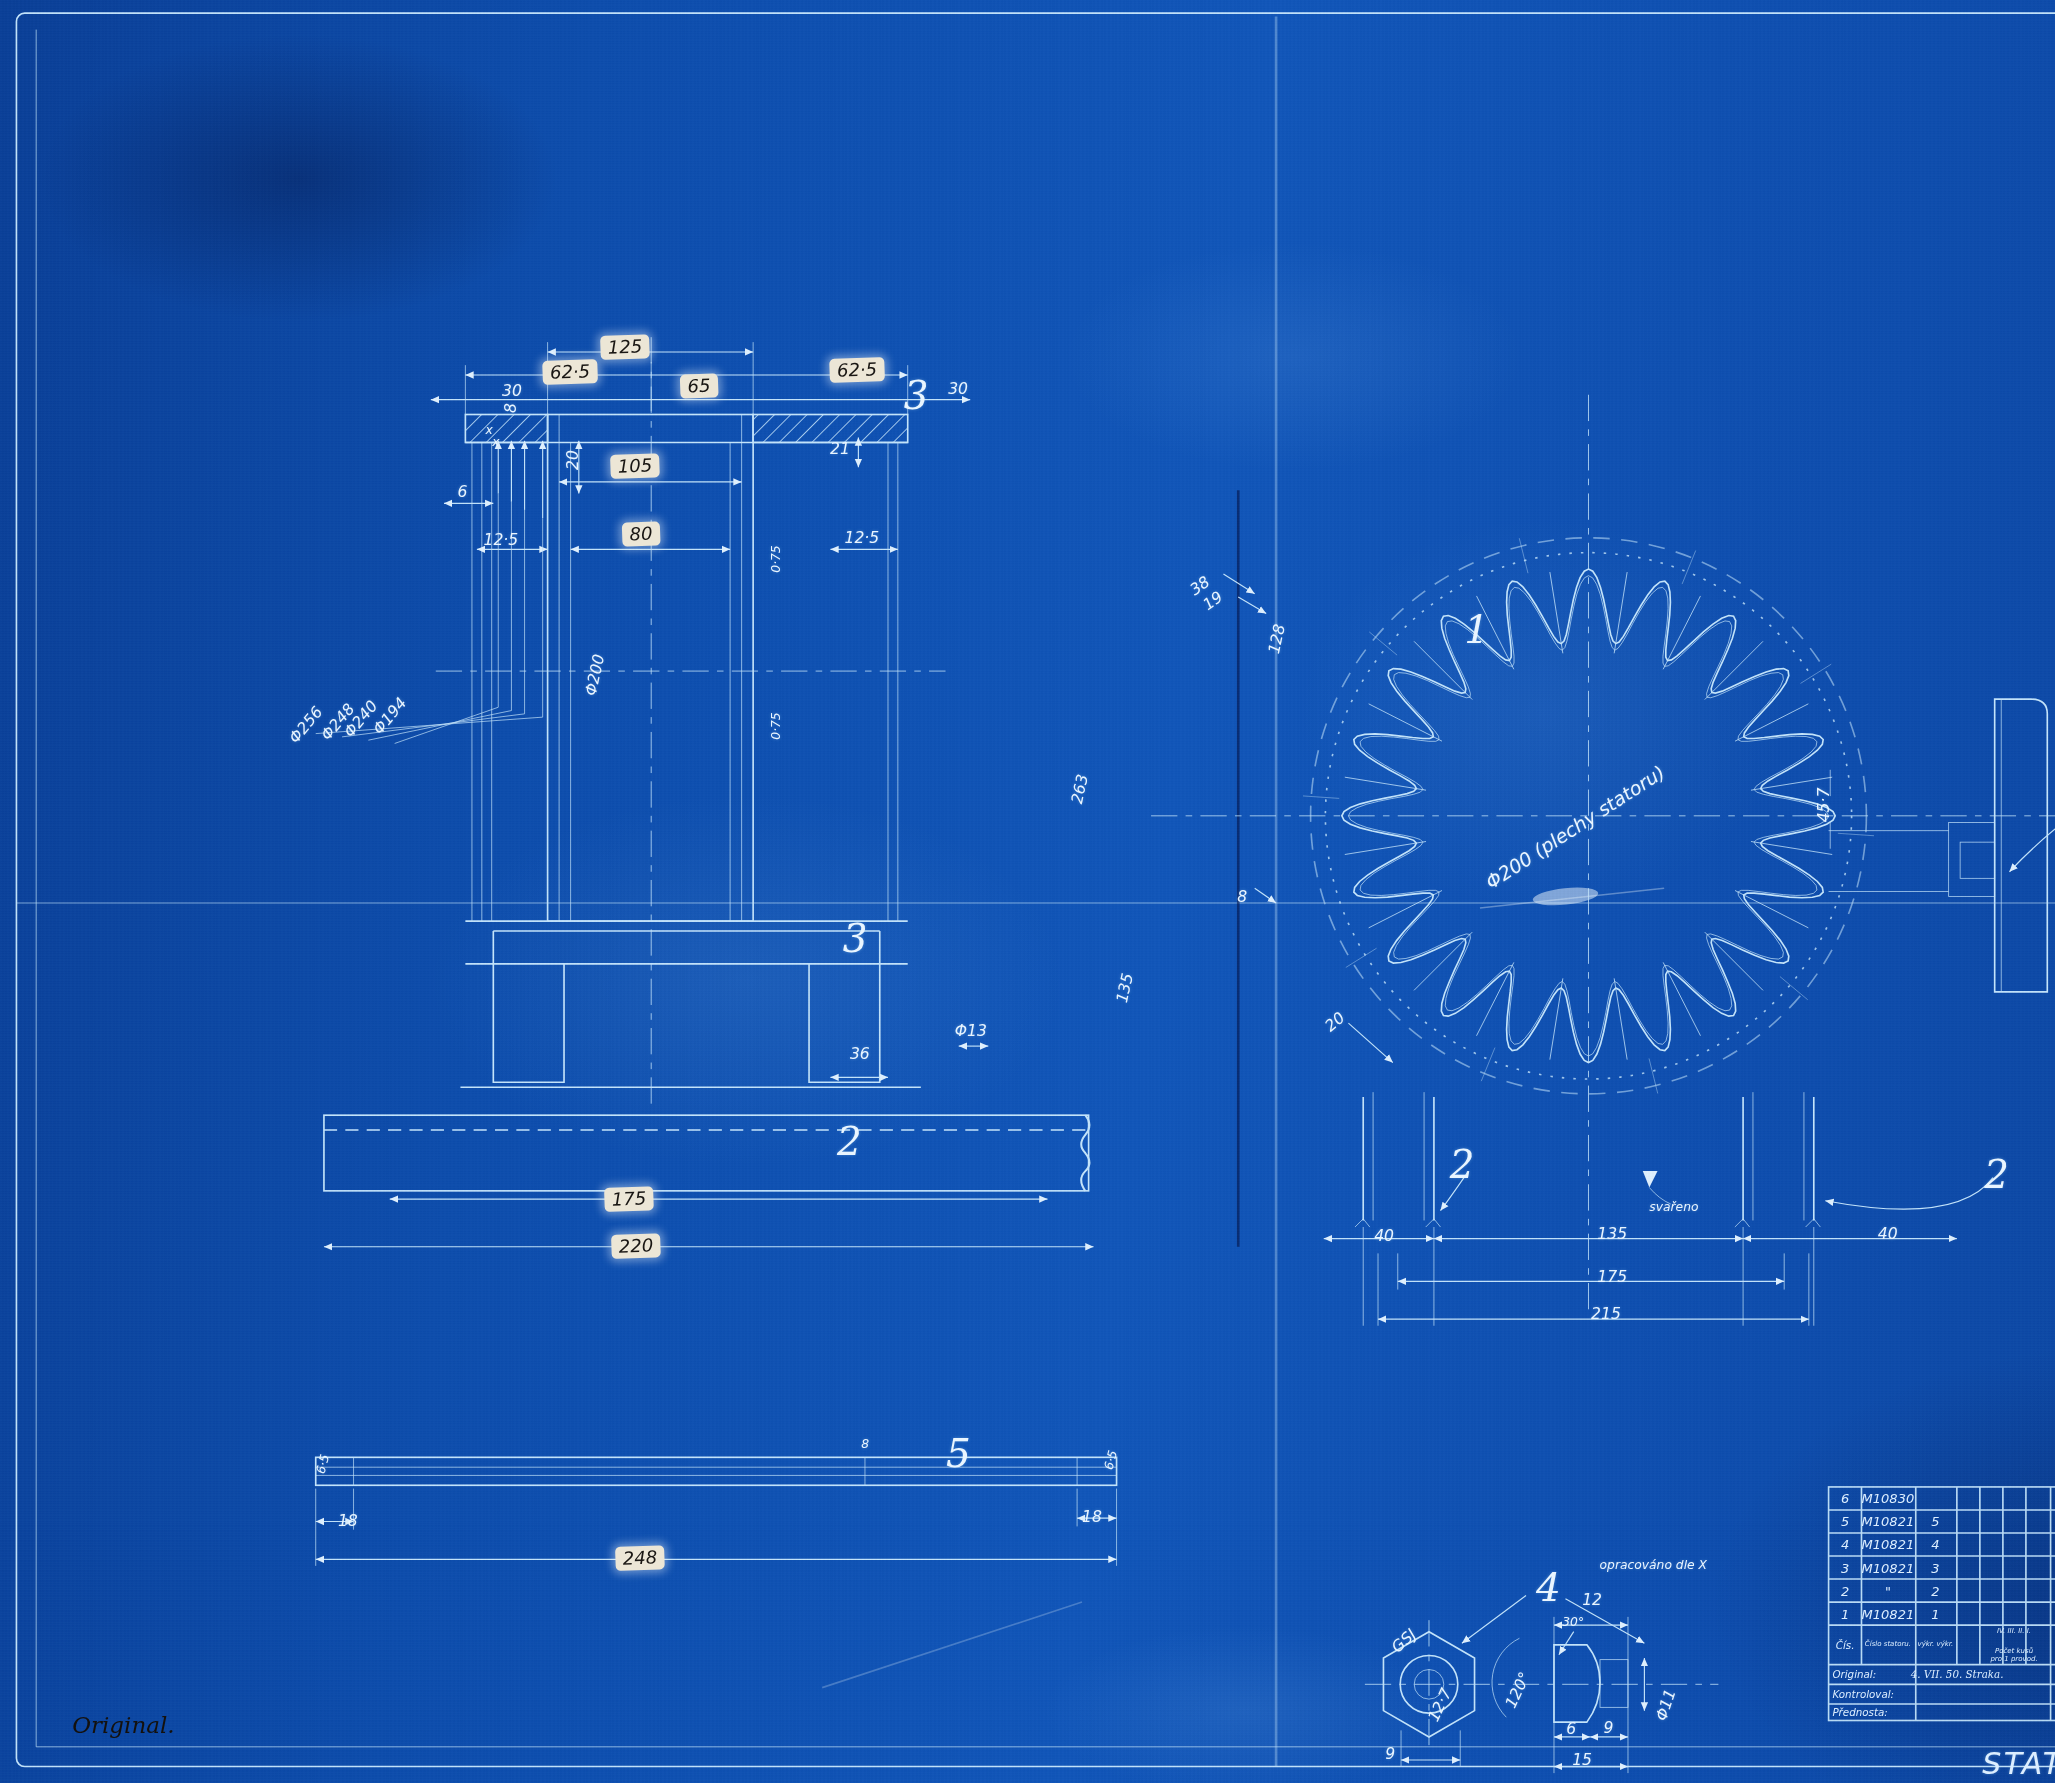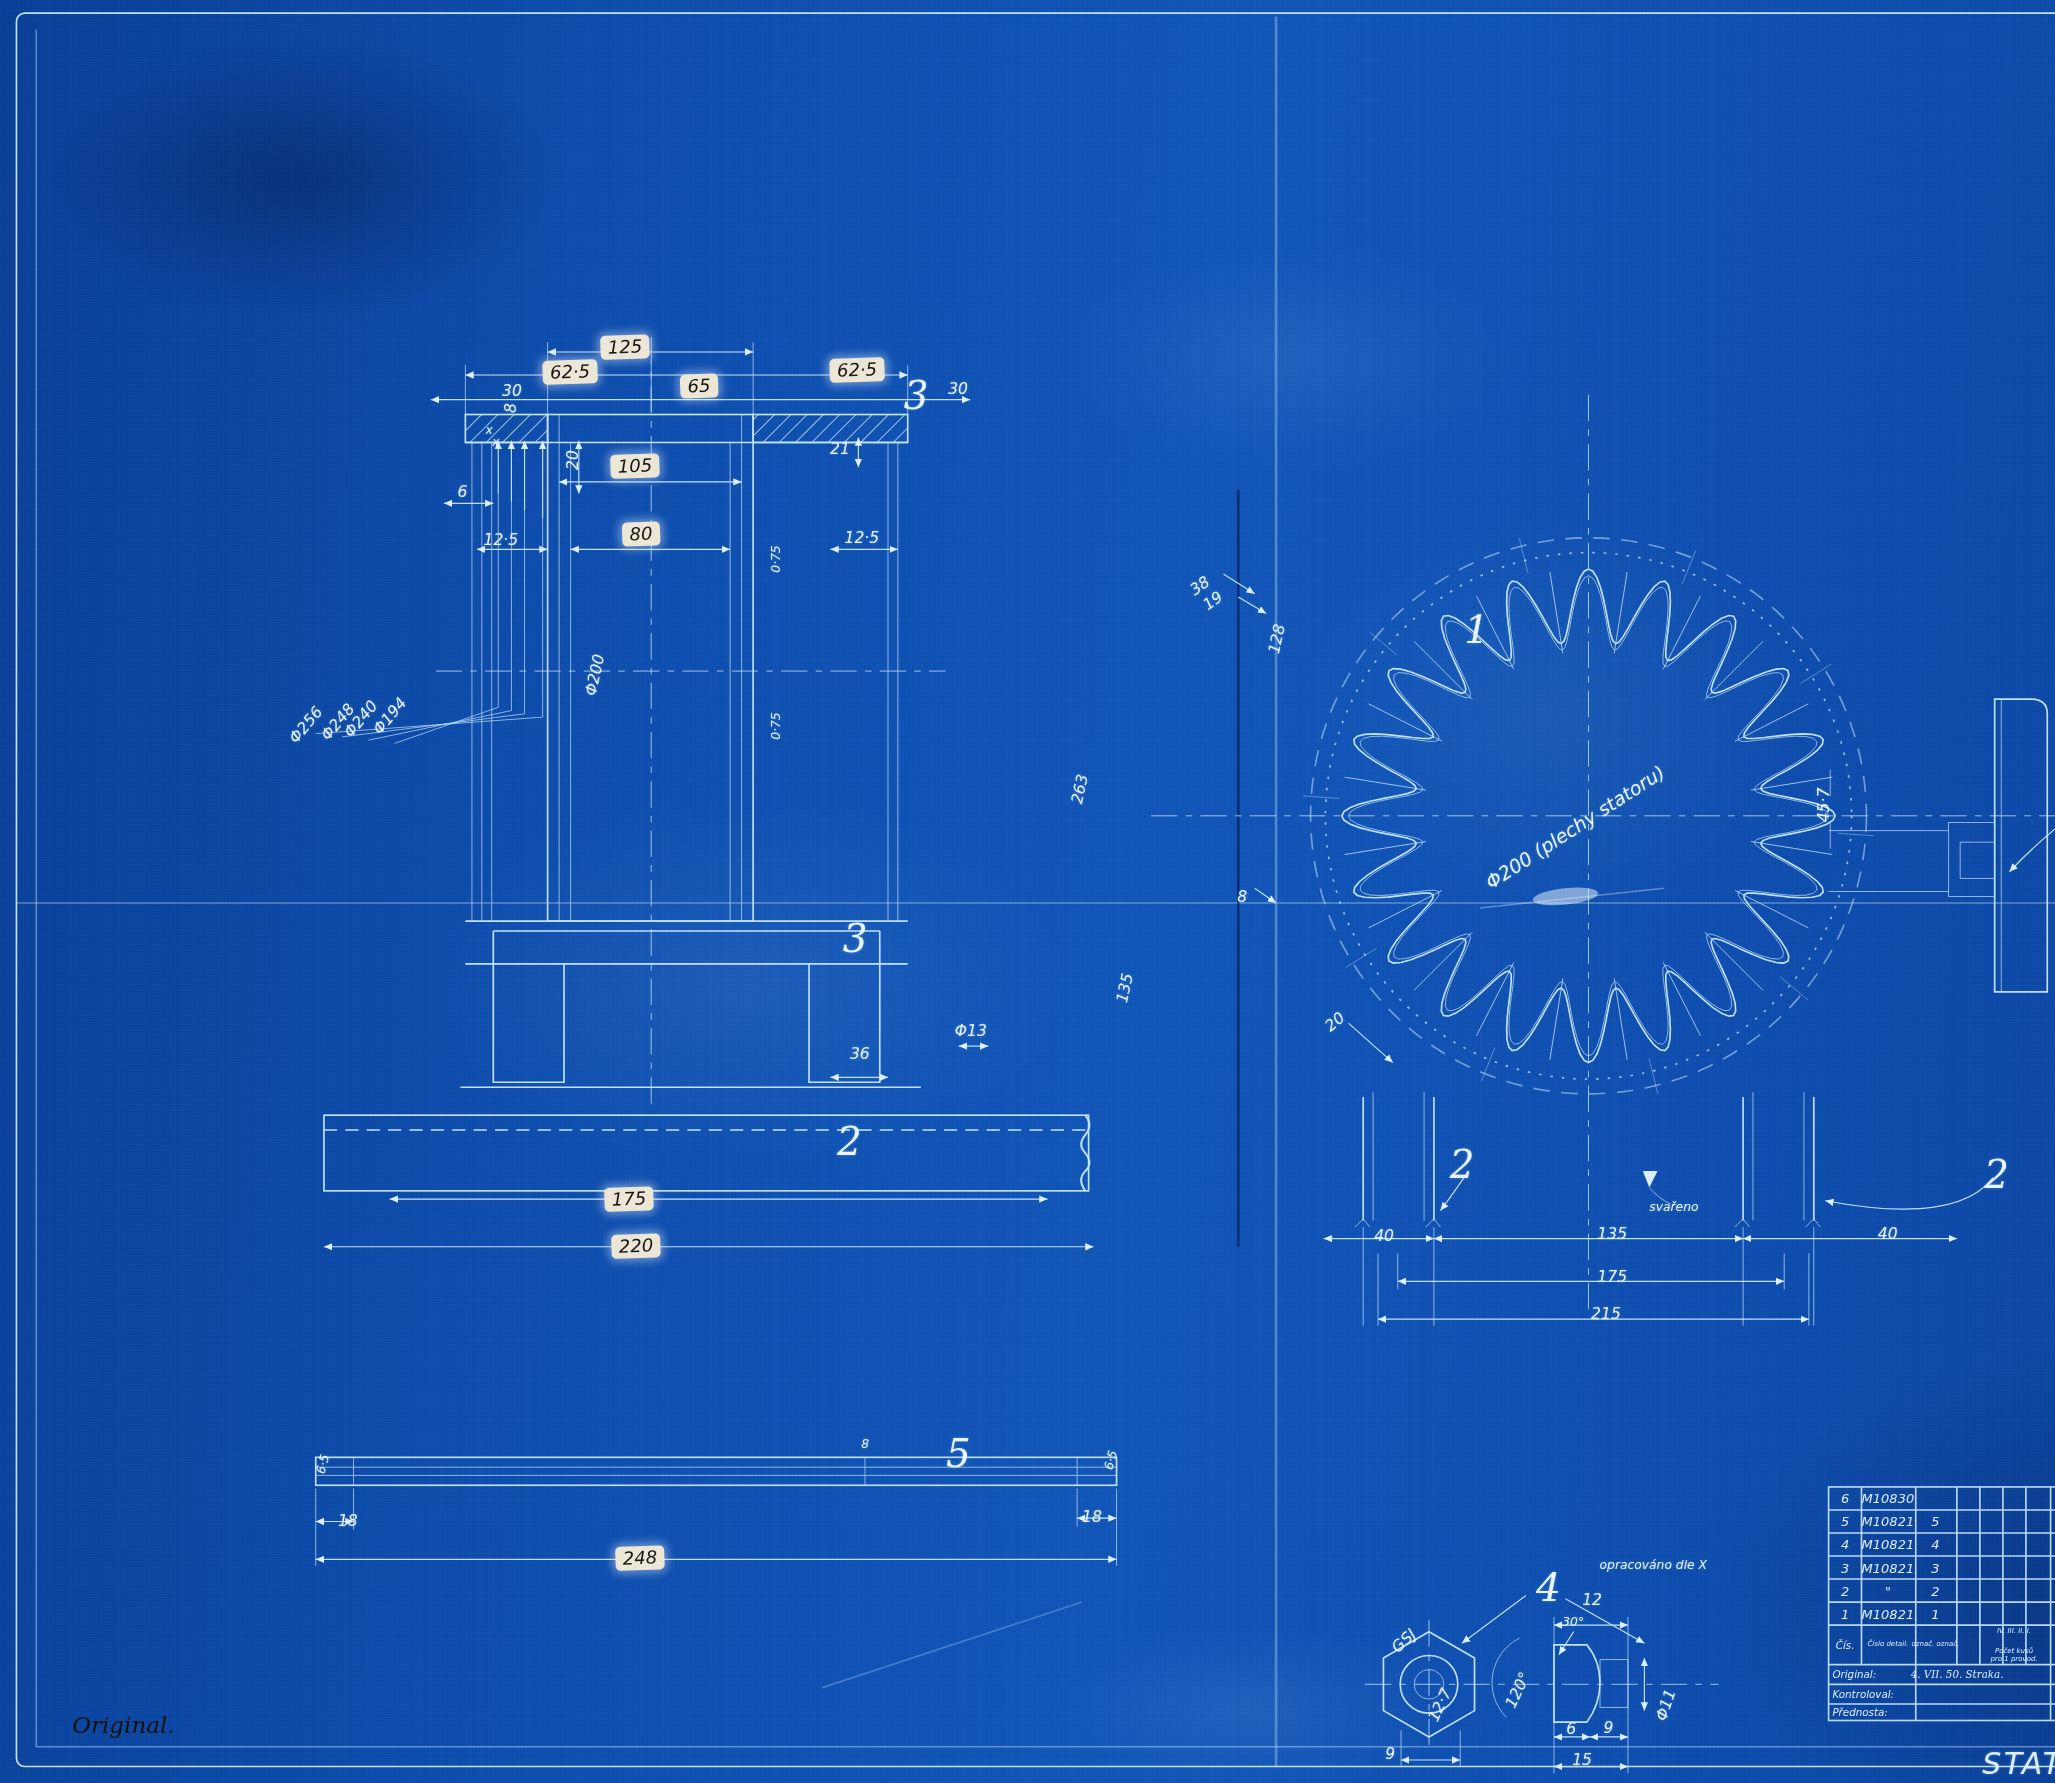--- a/index.html
+++ b/index.html
@@ -320,22 +320,22 @@
 
   <span class="tcell" style="left:74.16%;top:89.21%">2</span>
   <span class="tcell" style="left:75.88%;top:89.21%">"</span>
   <span class="tcell" style="left:77.79%;top:89.21%">2</span>
 
   <span class="tcell" style="left:74.16%;top:90.50%">1</span>
   <span class="tcell" style="left:75.88%;top:90.50%">M10821</span>
   <span class="tcell" style="left:77.79%;top:90.50%">1</span>
 
   <span class="tcell th" style="left:74.16%;top:92.25%">Čís.</span>
-  <span class="tcell tiny" style="left:75.88%;top:92.25%;transform:translate(-50%,-50%)">Číslo detail.</span>
-  <span class="tcell tiny" style="left:77.79%;top:92.25%;transform:translate(-50%,-50%)">označ. označ.</span>
+  <span class="tcell tiny" style="left:75.88%;top:92.25%;transform:translate(-50%,-50%)">Číslo statoru.</span>
+  <span class="tcell tiny" style="left:77.79%;top:92.25%;transform:translate(-50%,-50%)">výkr. výkr.</span>
   <span class="tcell tiny" style="left:80.95%;top:91.55%;transform:translate(-50%,-50%)">IV. III. II. I.</span>
   <span class="tcell tiny" style="left:80.95%;top:92.90%;transform:translate(-50%,-50%)">Počet kusů pro 1 provod.</span>
 
   <span class="tcell th tleft" style="left:73.65%;top:93.90%">Original:</span>
   <span class="tcell th script" style="left:78.66%;top:93.90%">4. VII. 50. Straka.</span>
 
   <span class="tcell th tleft" style="left:73.65%;top:95.00%">Kontroloval:</span>
   <span class="tcell th tleft" style="left:73.65%;top:96.00%">Přednosta:</span>
 
   <span class="lbl stator" style="left:82.30%;top:98.90%">STATOR</span>

